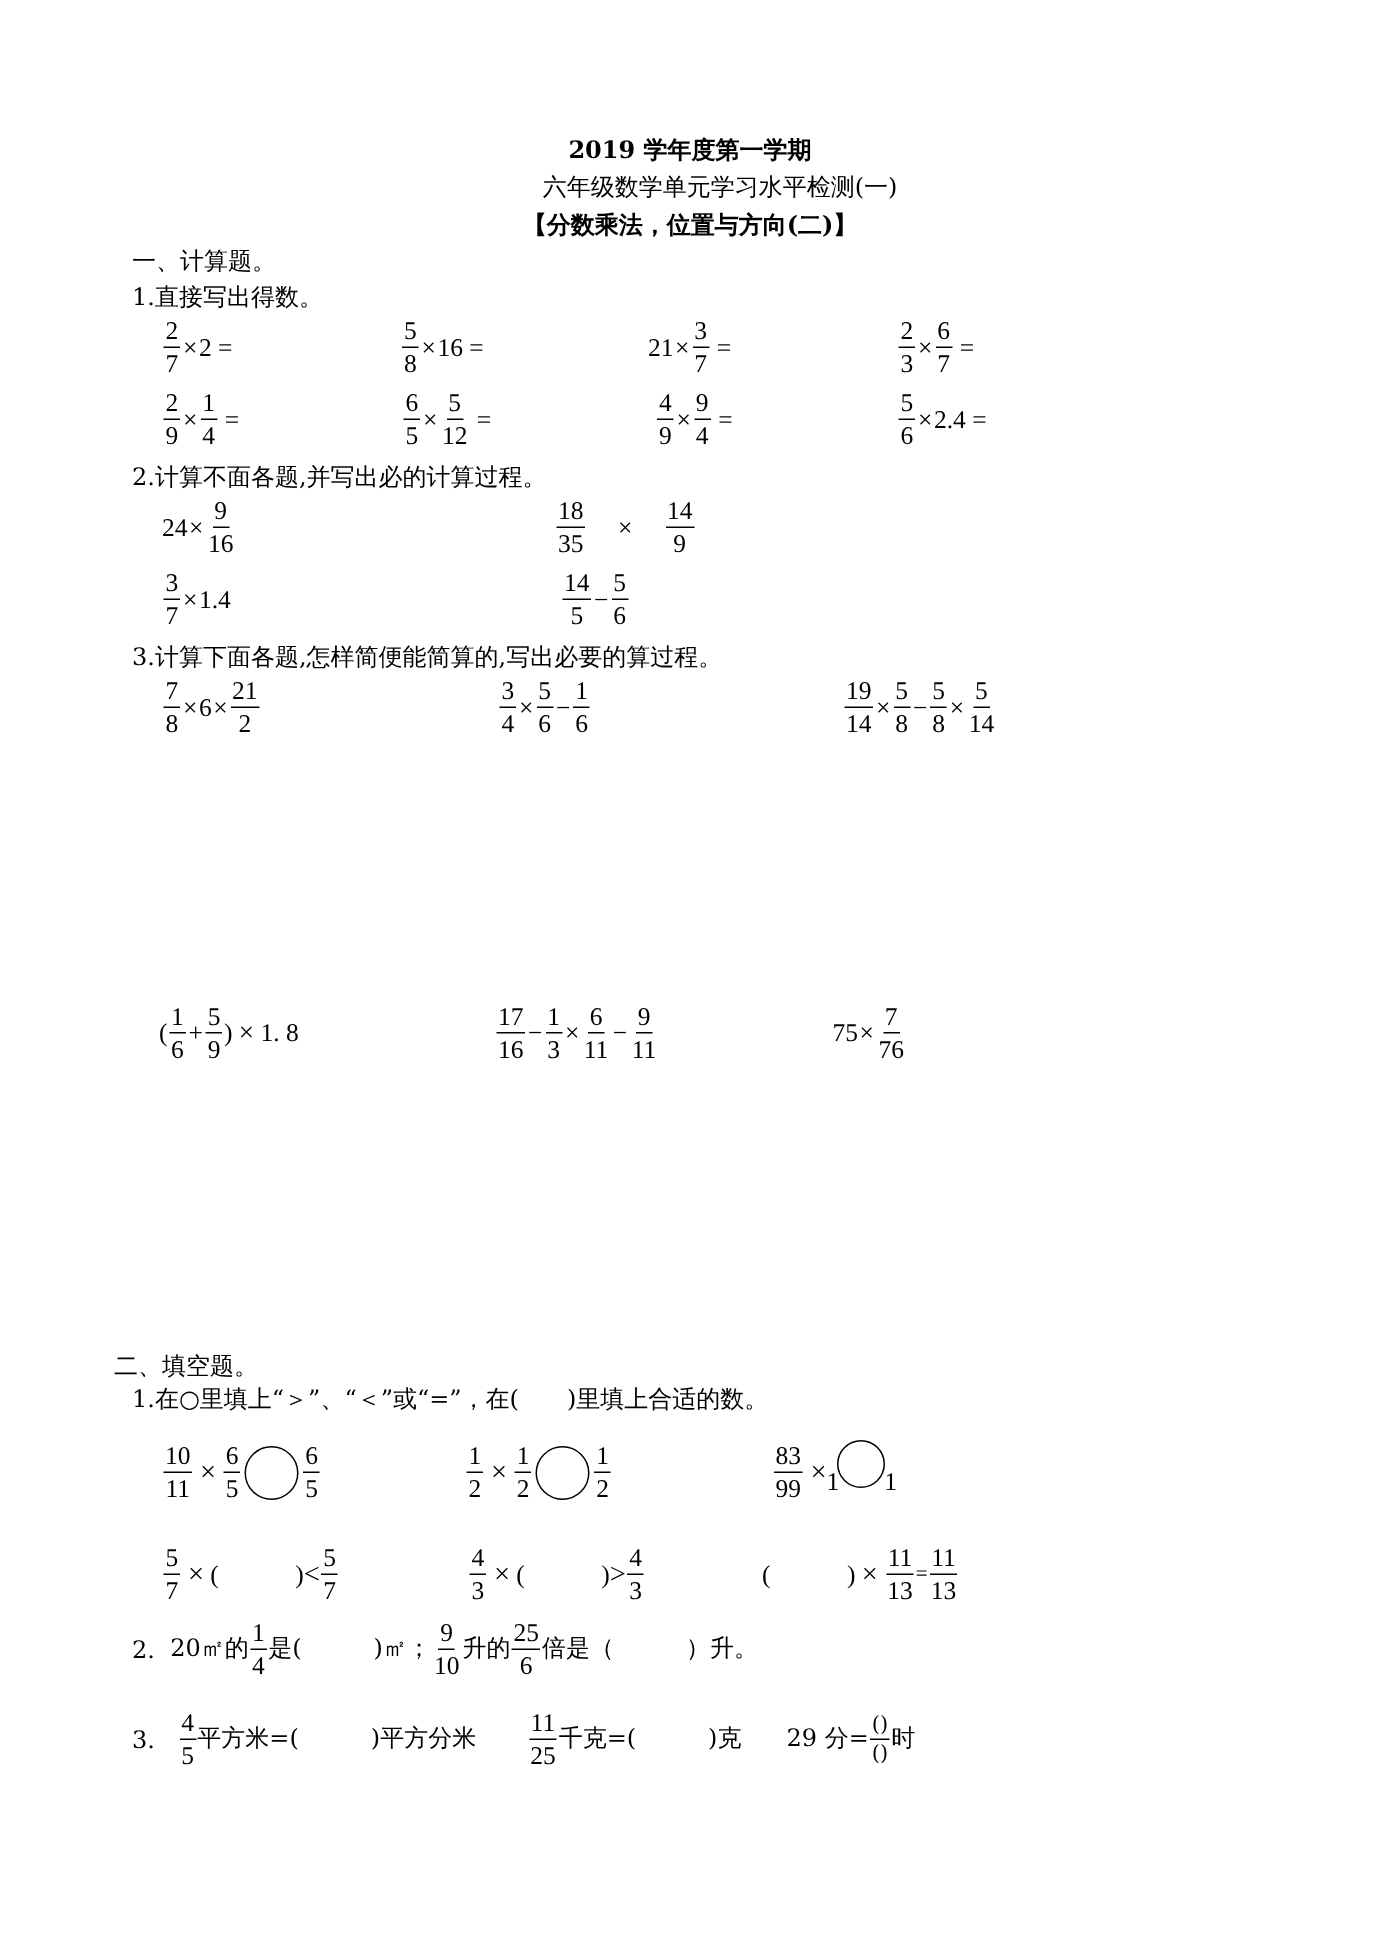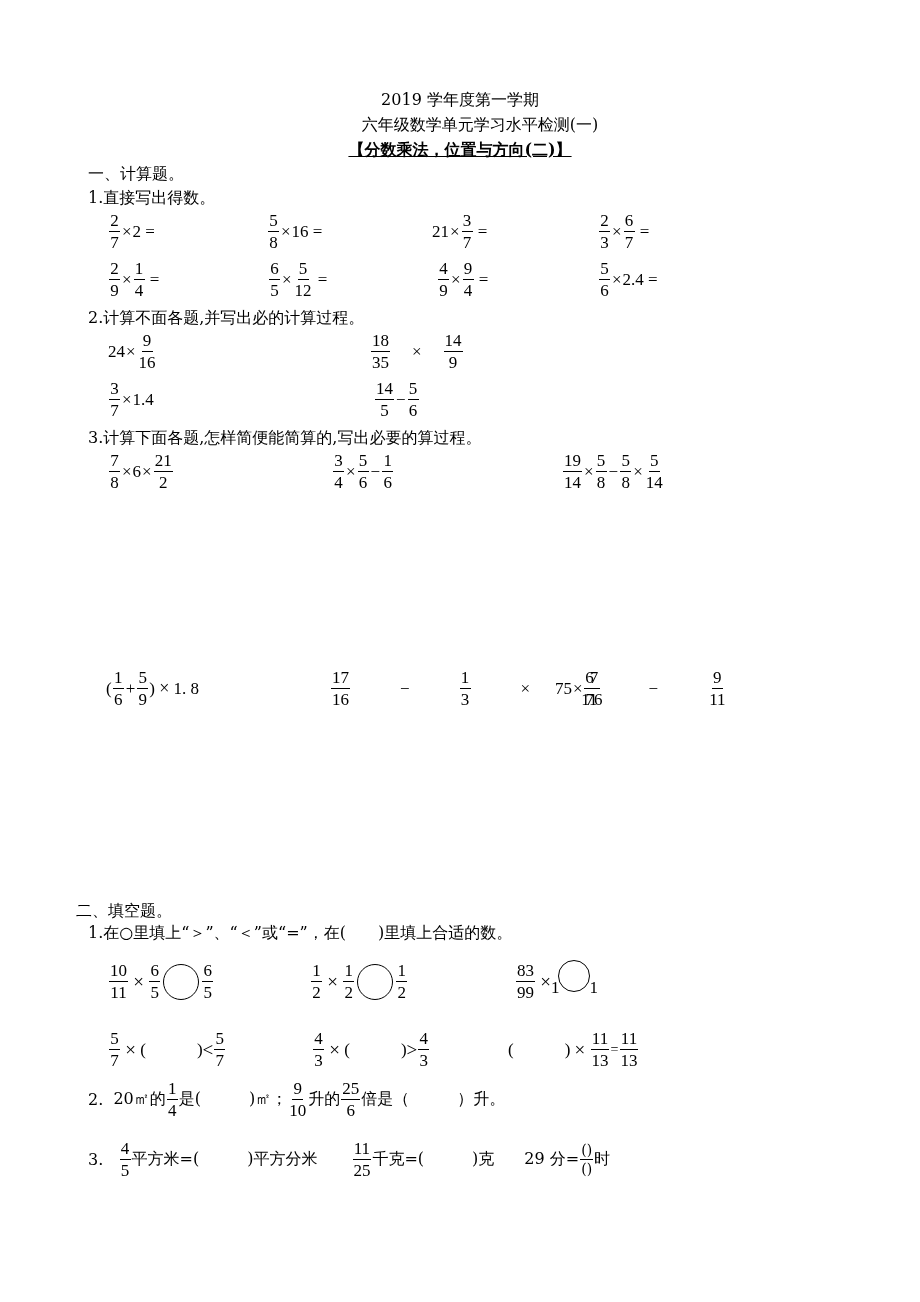--- a/index.html
+++ b/index.html
@@ -14,23 +14,23 @@
   .frac .den { padding: 2px 1px 0 1px; text-align: center; }
   .op { margin: 0 1px; }
   .circle { display: inline-block; width: 36px; height: 36px; border: 1.5px solid #000; border-radius: 50%; margin: 0 2px; box-sizing: border-box; }
   .circle.small { width: 32px; height: 32px; position: relative; top: -6px; }
   .gap { display: inline-block; }
   .blank-frac .num, .blank-frac .den { font-size: 14px; }
 </style>
 </head>
 <body>
 
-<div class="abs title cn" style="top:90px;">2019 学年度第一学期</div>
+<div class="abs title cn" style="top:90px;font-weight:bold;">2019 学年度第一学期</div>
 <div class="abs title cn" style="top:115px;padding-left:20px;">六年级数学单元学习水平检测(一)</div>
-<div class="abs title cn" style="top:140px; font-weight:bold;text-decoration:underline;">【分数乘法，位置与方向(二)】</div>
+<div class="abs title cn" style="top:140px; font-weight:bold;">【分数乘法，位置与方向(二)】</div>
 
 <div class="abs cn" style="left:88px; top:164px;">一、计算题。</div>
 <div class="abs cn" style="left:88px; top:188px;">1.直接写出得数。</div>
 
 <div class="abs math" style="left:108px; top:212px;">
   <span class="frac">
       <span class="num">2</span>
       <span class="den">7</span>
     </span>
   <span class="op">×</span><span>2</span>&nbsp;<span>=</span>
@@ -200,21 +200,21 @@
       <span class="num">1</span>
       <span class="den">6</span>
     </span>
   <span class="op">+</span>
   <span class="frac">
       <span class="num">5</span>
       <span class="den">9</span>
     </span>
   <span>)</span>&nbsp;<span style="font-size:18px;">×</span>&nbsp;<span>1. 8</span>
 </div>
-<div class="abs math" style="left:330px; top:669px;gap:48px;">
+<div class="abs math" style="left:330px; top:669px;">
   <span class="frac">
       <span class="num">17</span>
       <span class="den">16</span>
     </span>
   <span class="op">−</span>
   <span class="frac">
       <span class="num">1</span>
       <span class="den">3</span>
     </span>
   <span class="op">×</span>

